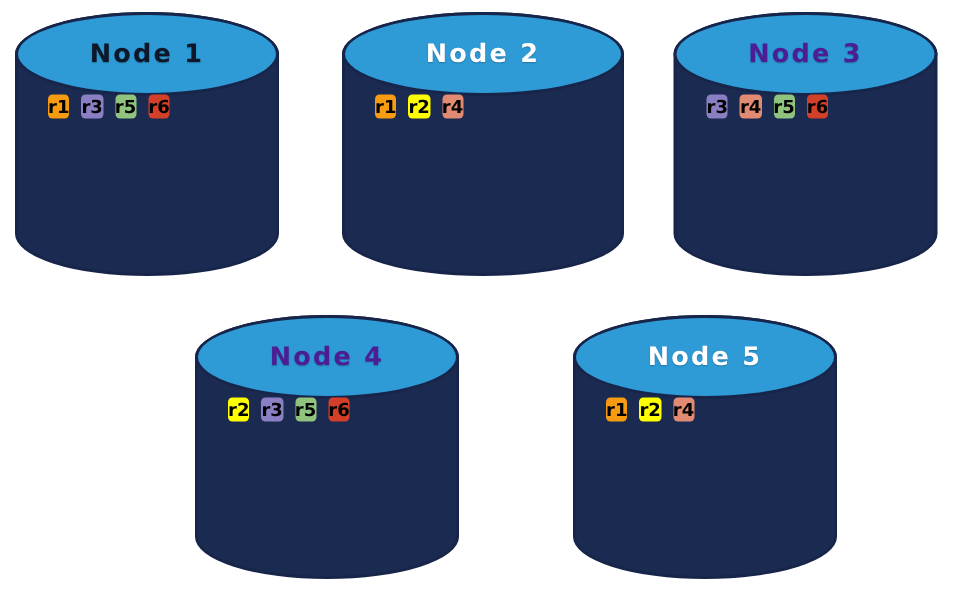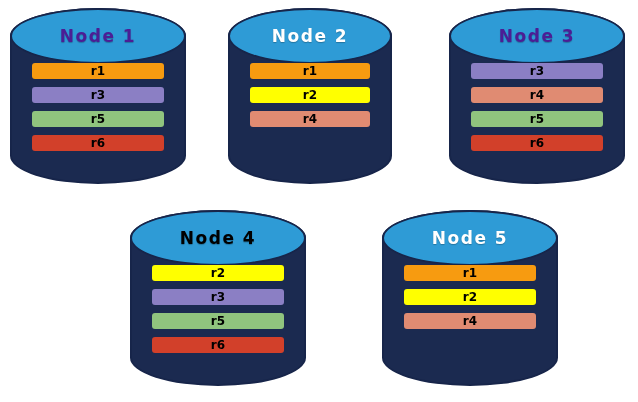--- a/index.html
+++ b/index.html
@@ -62,21 +62,20 @@
     text-shadow: 0 1px 1px rgba(0,0,0,0.25);
   }
 
   
   .shard-list {
     position: absolute;
     left: 22px;
     right: 22px;
     top: 55px;
     display: flex;
-    flex-direction: column;
     gap: 8px;
   }
 
   .shard {
     height: 16px;
     border-radius: 3px;
     display: flex;
     align-items: center;
     justify-content: center;
     box-sizing: border-box;
@@ -90,38 +89,38 @@
     white-space: nowrap;
   }
 </style>
 </head>
 <body>
 
 <div id="diagram">
     <div class="node" style="left: 10px; top: 8px; width: 176px; height: 176px;">
       <div class="node-body" style="background: rgb(27, 42, 80); border-color: rgb(23, 37, 74);"></div>
       <div class="node-top" style="background: rgb(46, 155, 214); border-color: rgb(23, 37, 74);">
-        <span class="node-title" style="color: #4c1d95;">Node  1</span>
+        <span class="node-title" style="color: #0f172a;">Node  1</span>
       </div>
       <div class="shard-list">
         <div class="shard" style="background: rgb(247, 155, 16);">
           <span class="shard-label" style="color: rgb(0, 0, 0);">r1</span>
         </div>
         <div class="shard" style="background: rgb(139, 127, 196);">
           <span class="shard-label" style="color: rgb(0, 0, 0);">r3</span>
         </div>
         <div class="shard" style="background: rgb(144, 196, 126);">
           <span class="shard-label" style="color: rgb(0, 0, 0);">r5</span>
         </div>
         <div class="shard" style="background: rgb(210, 64, 42);">
           <span class="shard-label" style="color: rgb(0, 0, 0);">r6</span>
         </div>
       </div>
     </div>
-    <div class="node" style="left: 228px; top: 8px; width: 164px; height: 176px;">
+    <div class="node" style="left: 228px; top: 8px; width: 188px; height: 176px;">
       <div class="node-body" style="background: rgb(27, 42, 80); border-color: rgb(23, 37, 74);"></div>
       <div class="node-top" style="background: rgb(46, 155, 214); border-color: rgb(23, 37, 74);">
         <span class="node-title" style="color: rgb(255, 255, 255);">Node  2</span>
       </div>
       <div class="shard-list">
         <div class="shard" style="background: rgb(247, 155, 16);">
           <span class="shard-label" style="color: rgb(0, 0, 0);">r1</span>
         </div>
         <div class="shard" style="background: rgb(255, 255, 0);">
           <span class="shard-label" style="color: rgb(0, 0, 0);">r2</span>
@@ -147,21 +146,21 @@
           <span class="shard-label" style="color: rgb(0, 0, 0);">r5</span>
         </div>
         <div class="shard" style="background: rgb(210, 64, 42);">
           <span class="shard-label" style="color: rgb(0, 0, 0);">r6</span>
         </div>
       </div>
     </div>
     <div class="node" style="left: 130px; top: 210px; width: 176px; height: 176px;">
       <div class="node-body" style="background: rgb(27, 42, 80); border-color: rgb(23, 37, 74);"></div>
       <div class="node-top" style="background: rgb(46, 155, 214); border-color: rgb(23, 37, 74);">
-        <span class="node-title" style="color: #000000;">Node  4</span>
+        <span class="node-title" style="color: #4c1d95;">Node  4</span>
       </div>
       <div class="shard-list">
         <div class="shard" style="background: rgb(255, 255, 0);">
           <span class="shard-label" style="color: rgb(0, 0, 0);">r2</span>
         </div>
         <div class="shard" style="background: rgb(139, 127, 196);">
           <span class="shard-label" style="color: rgb(0, 0, 0);">r3</span>
         </div>
         <div class="shard" style="background: rgb(144, 196, 126);">
           <span class="shard-label" style="color: rgb(0, 0, 0);">r5</span>

